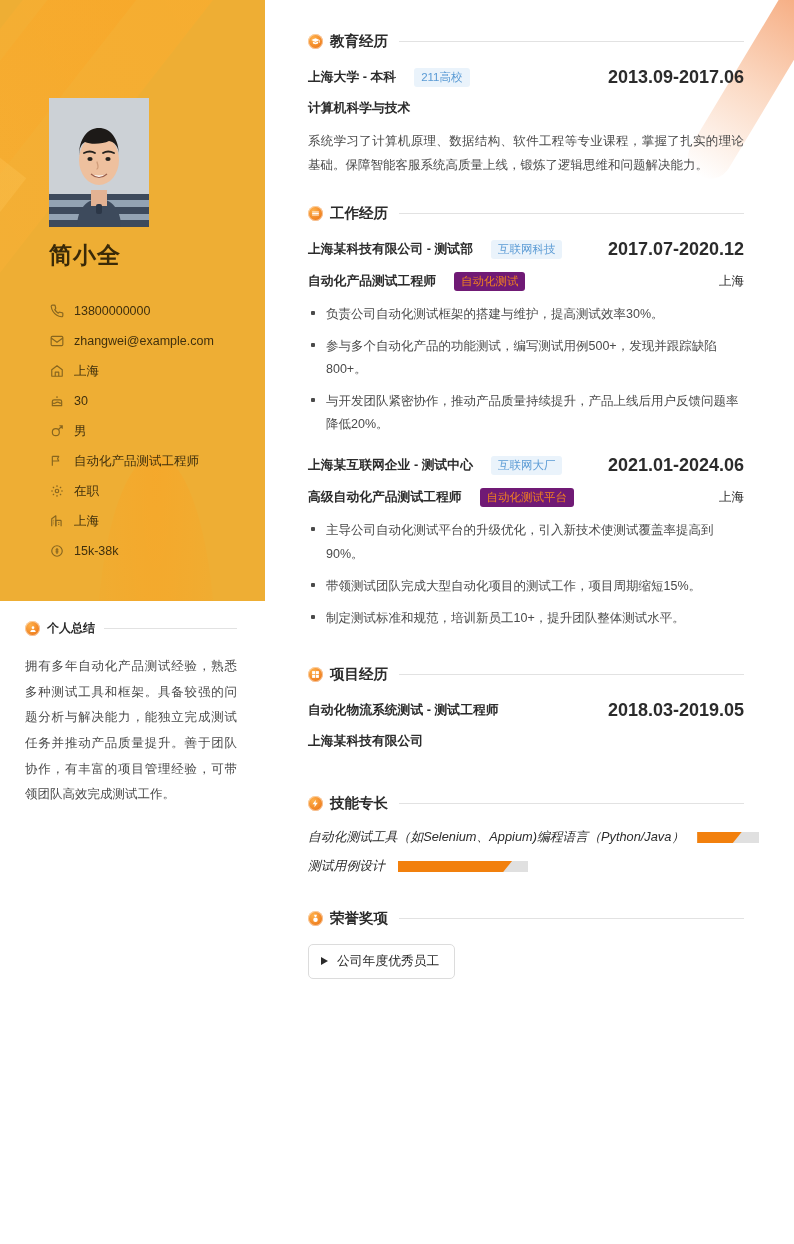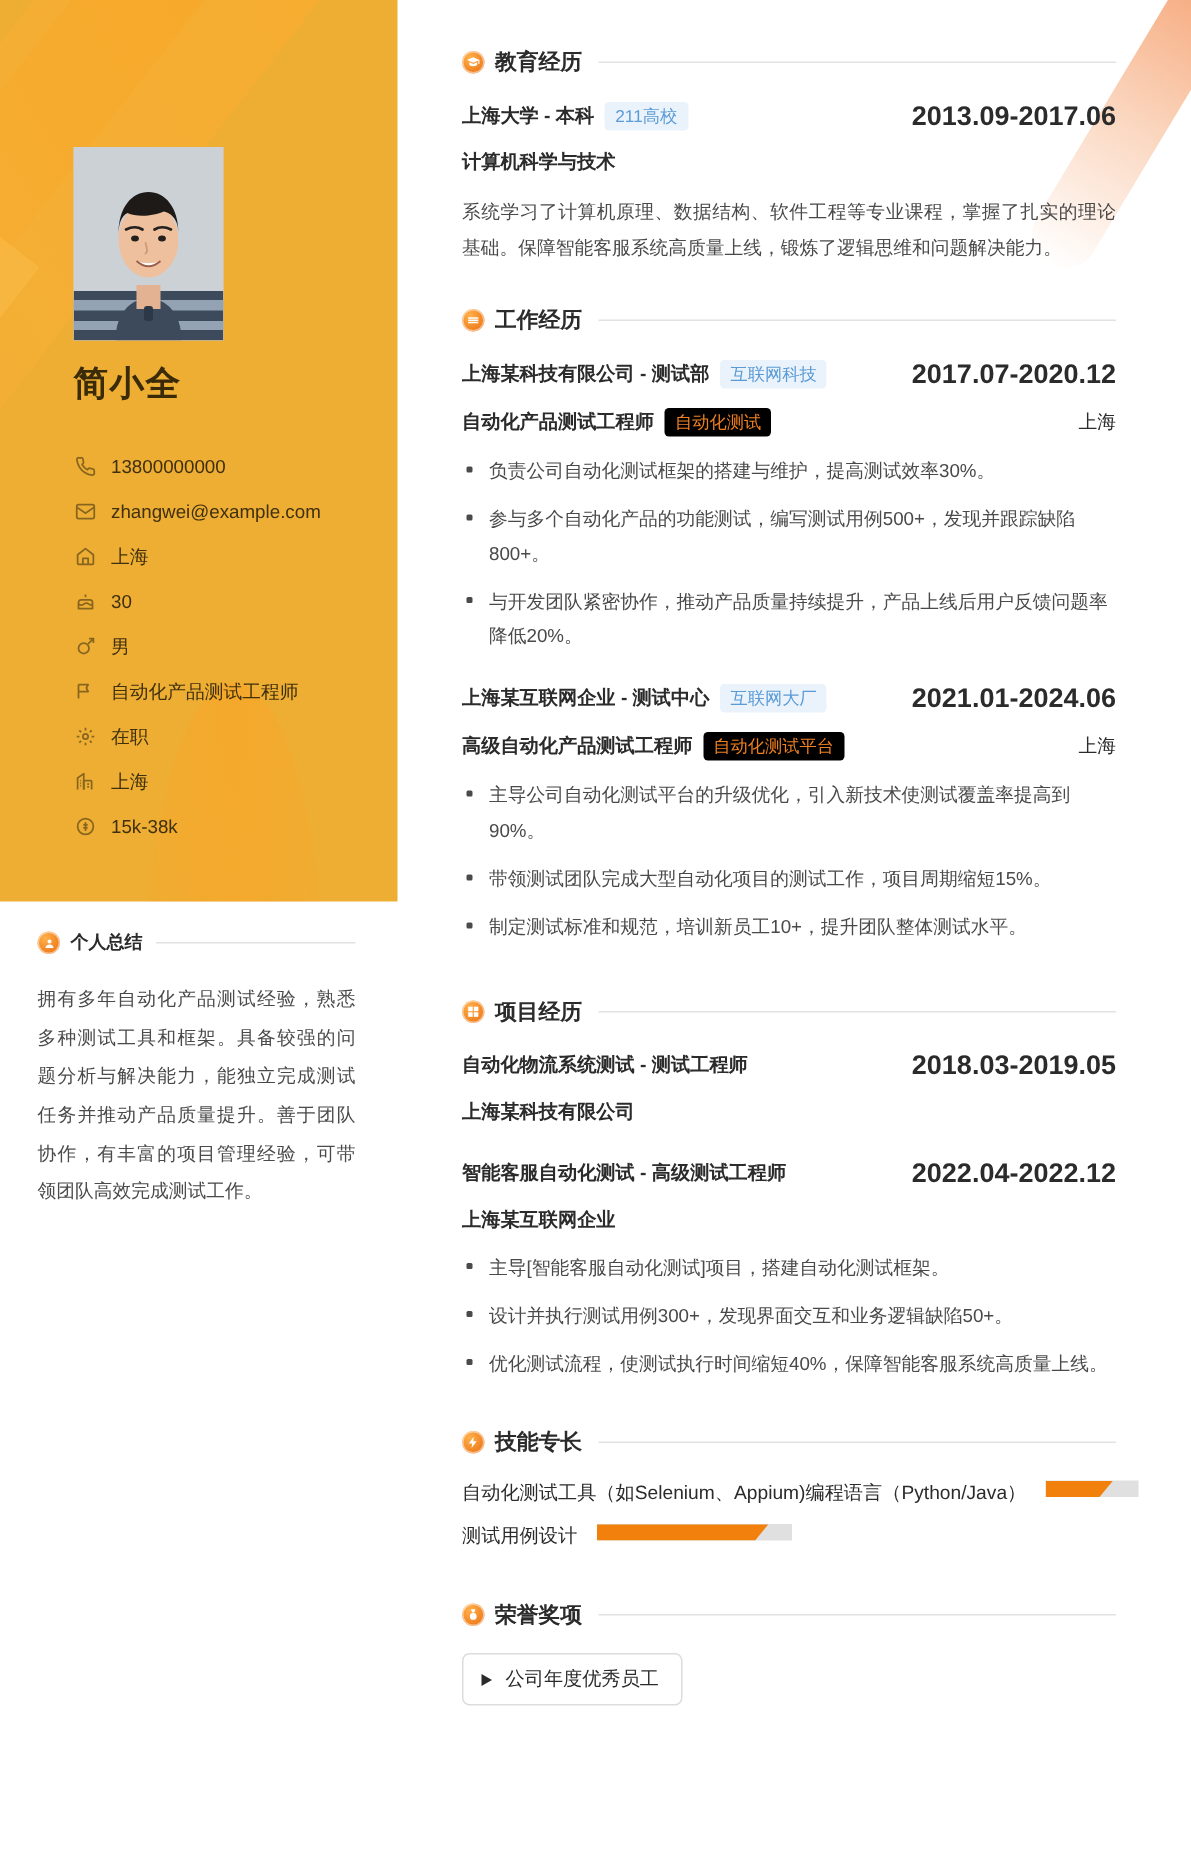--- a/index.html
+++ b/index.html
@@ -90,37 +90,37 @@
   .sec-title { font-size:14.5px; font-weight:bold; color:#2b2b2b; white-space:nowrap;text-align:right; }
   .sec-rule { flex:1; height:1px; background:#e2e2e2; margin-left:11px; }
 
   .entry { margin-bottom:6px; }
   .row { display:flex; align-items:center; justify-content:space-between; margin-bottom:12px; }
   .row-left { display:flex; align-items:center; min-width:0; }
   .org { font-size:12.8px; font-weight:bold; color:#2b2b2b; }
   .role { font-size:12.8px; font-weight:bold; color:#2b2b2b; }
   .date { font-size:18px; font-weight:bold; color:#2b2b2b; white-space:nowrap; }
   .loc  { font-size:12.5px; color:#2b2b2b; white-space:nowrap; }
-  .tag { font-size:11.5px; padding:2px 7px; border-radius:3px; margin-left:7px; white-space:nowrap; }
+  .tag { font-size:11.5px; padding:2px 7px; border-radius:3px; margin-left:18px; white-space:nowrap; }
   .tag-blue   { color:#5b9bd5; background:#eaf3fb; }
-  .tag-orange { color:#f08020; background:#000000; }
+  .tag-orange { color:#f08020; background:#701a75; }
   .sub { font-size:12.8px; font-weight:bold; color:#2b2b2b; margin-bottom:12px; }
   .desc { font-size:12.5px; line-height:1.95; color:#4a4a4a; margin-bottom:8px; text-align:justify; }
 
   ul.bullets { list-style:none; margin:0 0 6px 0; padding:0; }
   ul.bullets li {
     position:relative; padding-left:18px; font-size:12.5px;
     line-height:1.85; color:#4a4a4a; margin-bottom:9px;
   }
   ul.bullets li::before {
     content:""; position:absolute; left:3px; top:8px;
     width:4px; height:4px; background:#4a4a4a; border-radius:1px;
   }
 
-  .skill-line { display:flex; align-items:flex-start; margin-bottom:12px; }
+  .skill-line { display:flex; align-items:center; margin-bottom:12px;font-style:italic; }
   .skill-name { font-size:12.8px; color:#2b2b2b; white-space:nowrap; }
   .skill-bar {
     position:relative; height:11px; background:#e0e0e0;
     margin-left:13px; flex:0 0 auto; overflow:hidden;
   }
   .skill-fill {
     position:absolute; left:0; top:0; bottom:0;
     background:#f2800d;
     clip-path:polygon(0 0,100% 0,calc(100% - 9px) 100%,0 100%);
   }
@@ -381,32 +381,20 @@
       <div class="entry">
         <div class="row">
           <span class="org">自动化物流系统测试 - 测试工程师</span>
           <span class="date">2018.03-2019.05</span>
         </div>
         <div class="sub">上海某科技有限公司</div>
       </div>
 
       <div class="sp10"></div>
 
-      <div class="entry">
-        <div class="row">
-          <span class="org">智能客服自动化测试 - 高级测试工程师</span>
-          <span class="date">2022.04-2022.12</span>
-        </div>
-        <div class="sub">上海某互联网企业</div>
-        <ul class="bullets">
-          <li>主导[智能客服自动化测试]项目，搭建自动化测试框架。</li>
-          <li>设计并执行测试用例300+，发现界面交互和业务逻辑缺陷50+。</li>
-          <li>优化测试流程，使测试执行时间缩短40%，保障智能客服系统高质量上线。</li>
-        </ul>
-      </div>
     </section>
 
     <div class="sp22"></div>
 
     <section class="section">
       <div class="sec-head">
         <span class="sec-ico">
           <svg width="9" height="9" viewBox="0 0 24 24" fill="#fff">
               <path d="M13 2L4 14h6l-1 8 9-12h-6z"></path>
             </svg>

